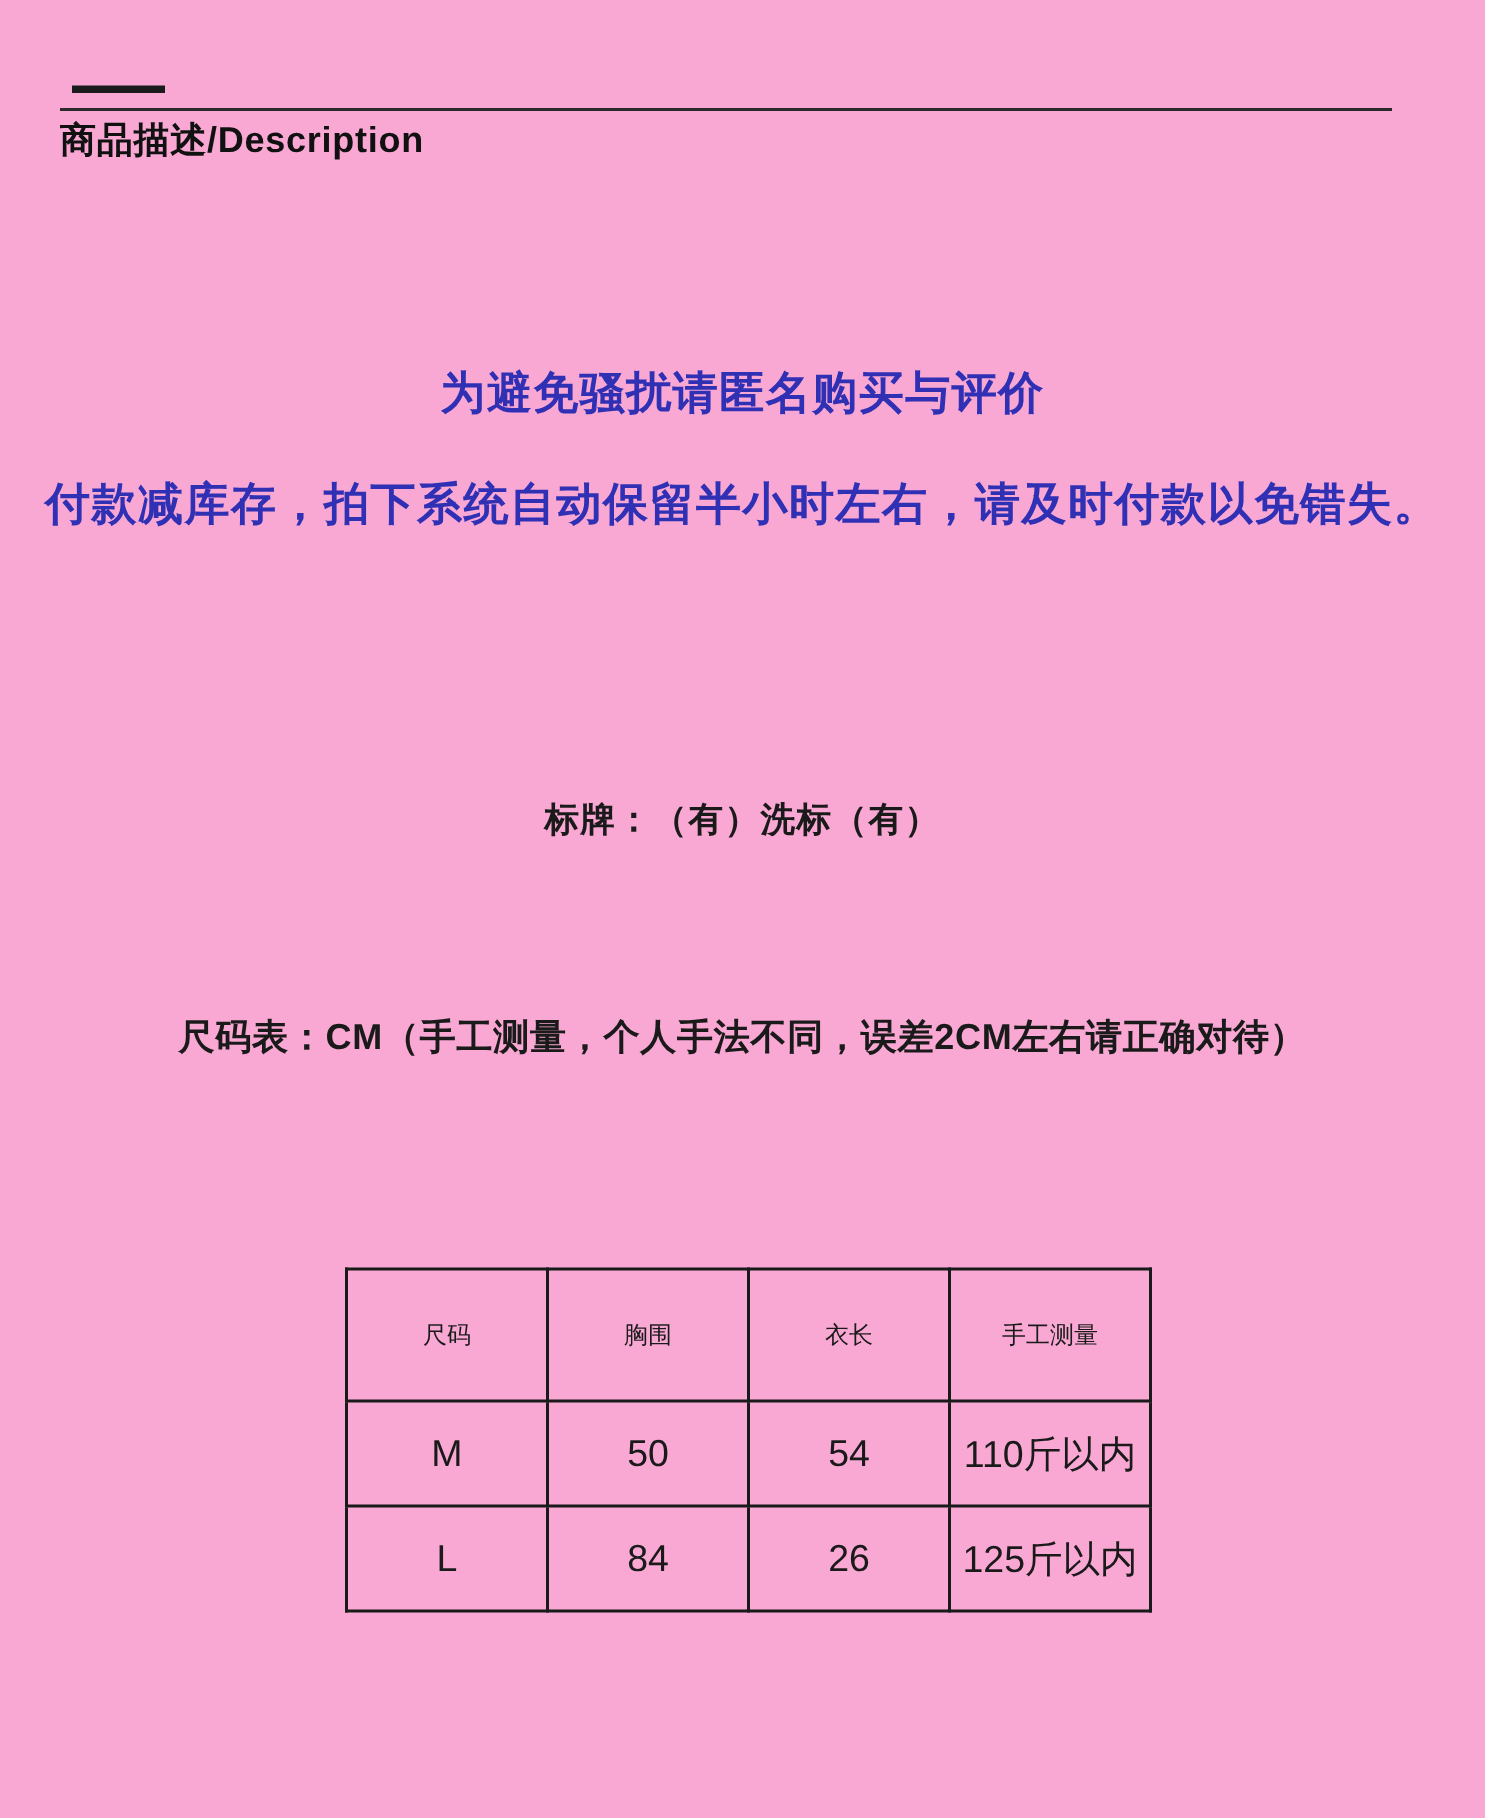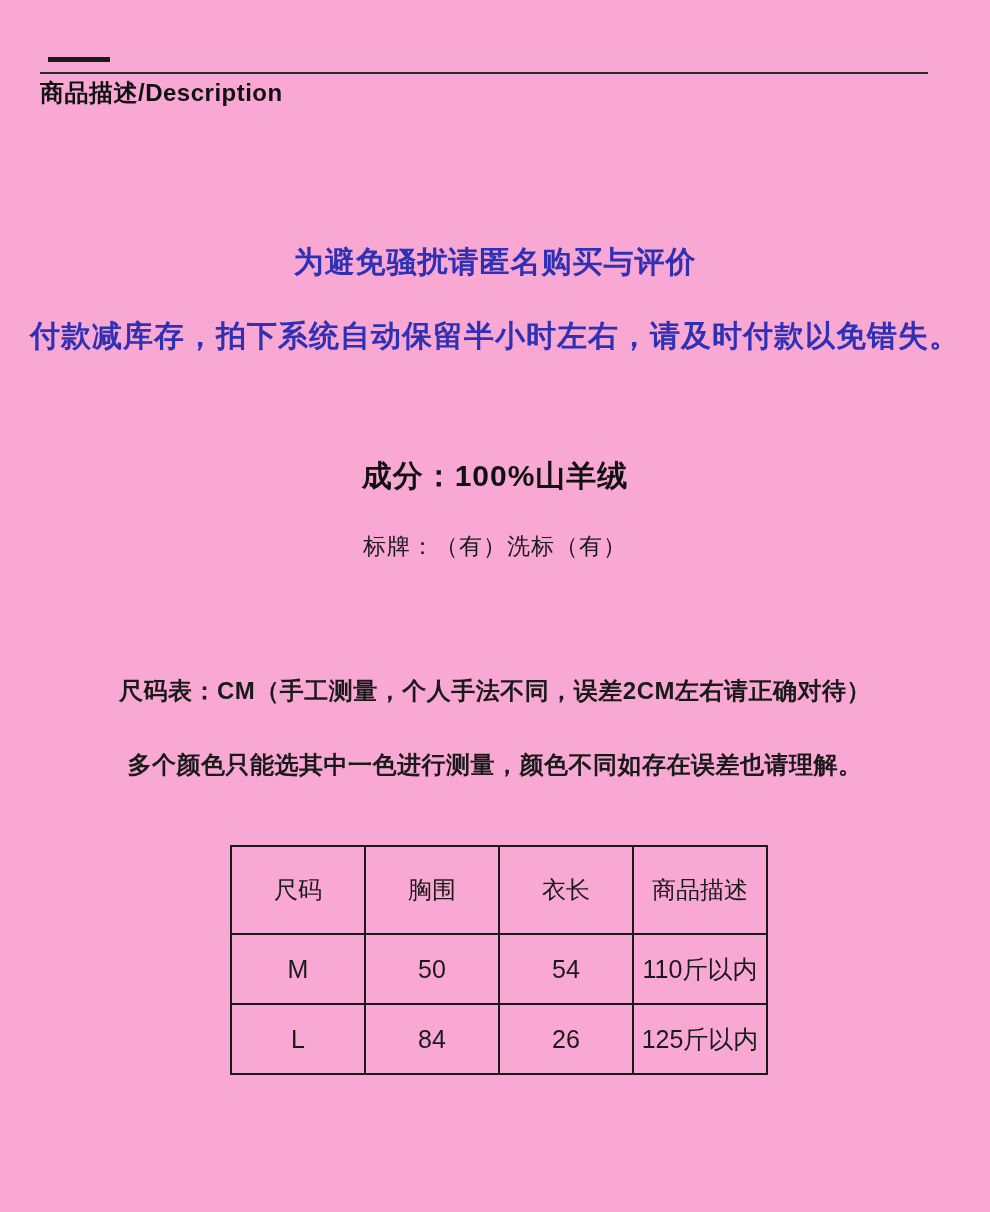--- a/index.html
+++ b/index.html
@@ -59,21 +59,21 @@
   .composition {
     top: 456px;
     font-size: 30px;
     font-weight: 700;
     color: #111111;
     letter-spacing: 1px;
   }
   .labels-line {
     top: 531px;
     font-size: 23px;
-    font-weight: 400;
+    font-weight: 700;
     color: #1a1a1a;
     letter-spacing: 1px;
   }
   .size-note {
     font-size: 24px;
     font-weight: 600;
     color: #1a1a1a;
     letter-spacing: 0.5px;
   }
   .size-note-1 { top: 675px; }
@@ -90,52 +90,50 @@
   table.size-table td {
     border: 2px solid #1a1a1a;
     text-align: center;
     vertical-align: middle;
     color: #1a1a1a;
     font-weight: 500;
     padding: 0;
   }
   table.size-table th {
     height: 86px;
-    font-size: 24px;
+    font-size: 16px;
   }
   table.size-table td {
     height: 68px;
     font-size: 25px;
   }
 </style>
 </head>
 <body>
 
 <div class="page">
 
   <div class="accent-bar"></div>
   <div class="divider"></div>
   <div class="page-title">商品描述/Description</div>
 
   <div class="centered-line notice-blue notice-1">为避免骚扰请匿名购买与评价</div>
   <div class="centered-line notice-blue notice-2">付款减库存，拍下系统自动保留半小时左右，请及时付款以免错失。</div>
 
-  <div class="centered-line composition">成分：100%山羊绒</div>
   <div class="centered-line labels-line">标牌：（有）洗标（有）</div>
 
   <div class="centered-line size-note size-note-1">尺码表：CM（手工测量，个人手法不同，误差2CM左右请正确对待）</div>
-  <div class="centered-line size-note size-note-2">多个颜色只能选其中一色进行测量，颜色不同如存在误差也请理解。</div>
 
   <table class="size-table">
     <thead>
       <tr>
         <th>尺码</th>
         <th>胸围</th>
         <th>衣长</th>
-        <th>商品描述</th>
+        <th>手工测量</th>
       </tr>
     </thead>
     <tbody>
       <tr>
         <td>M</td>
         <td>50</td>
         <td>54</td>
         <td>110斤以内</td>
       </tr>
       <tr>

